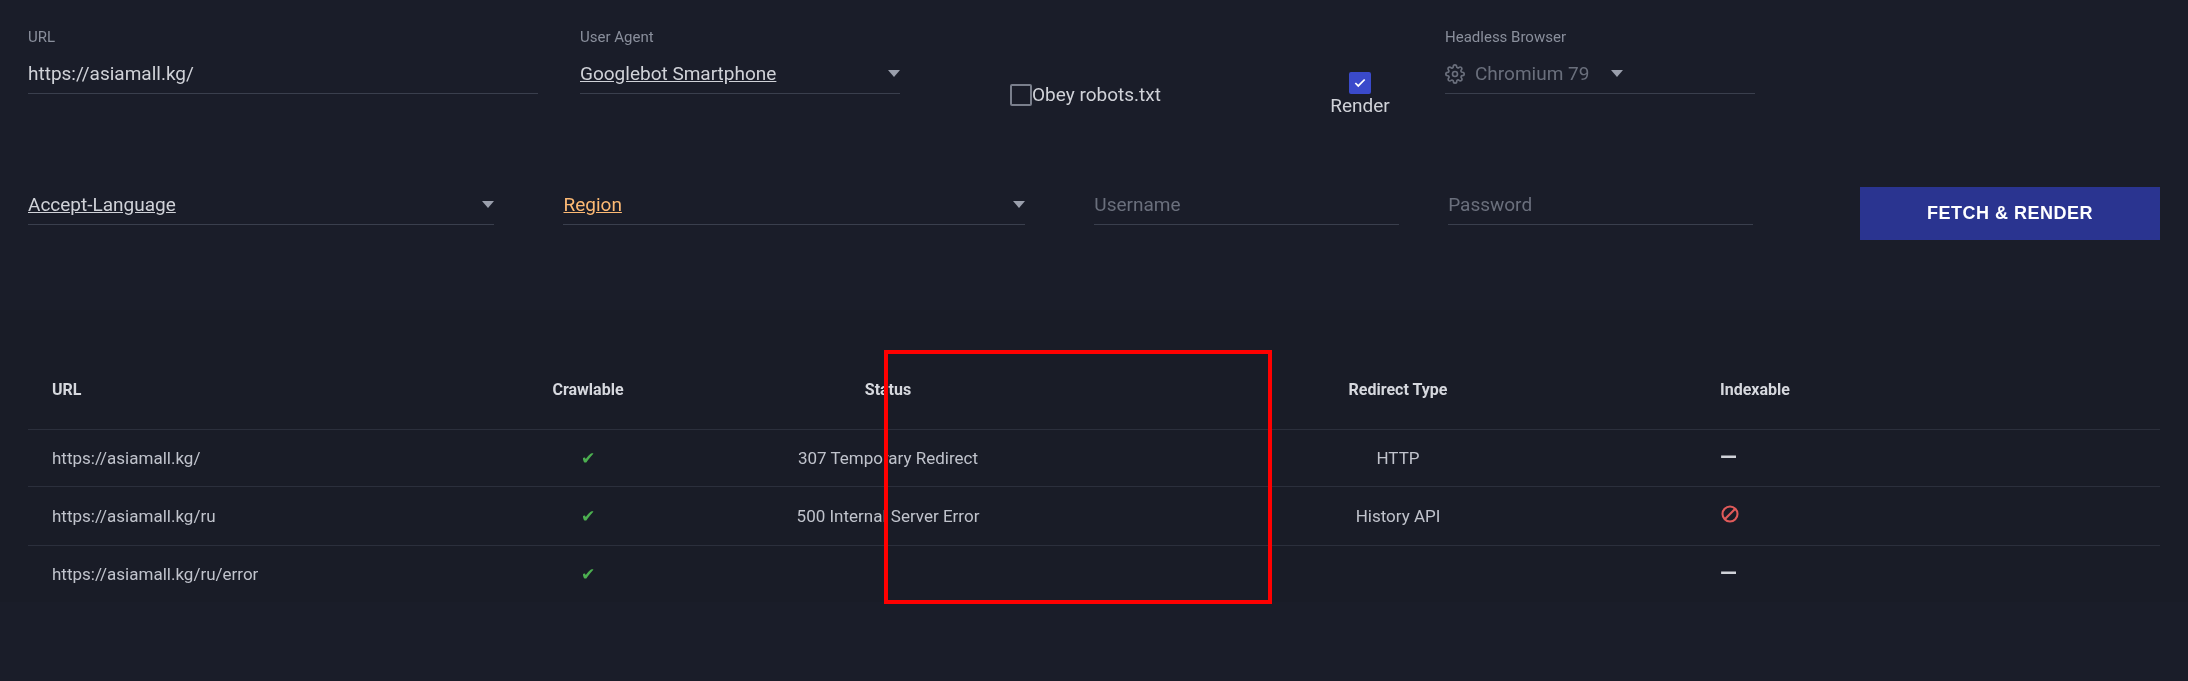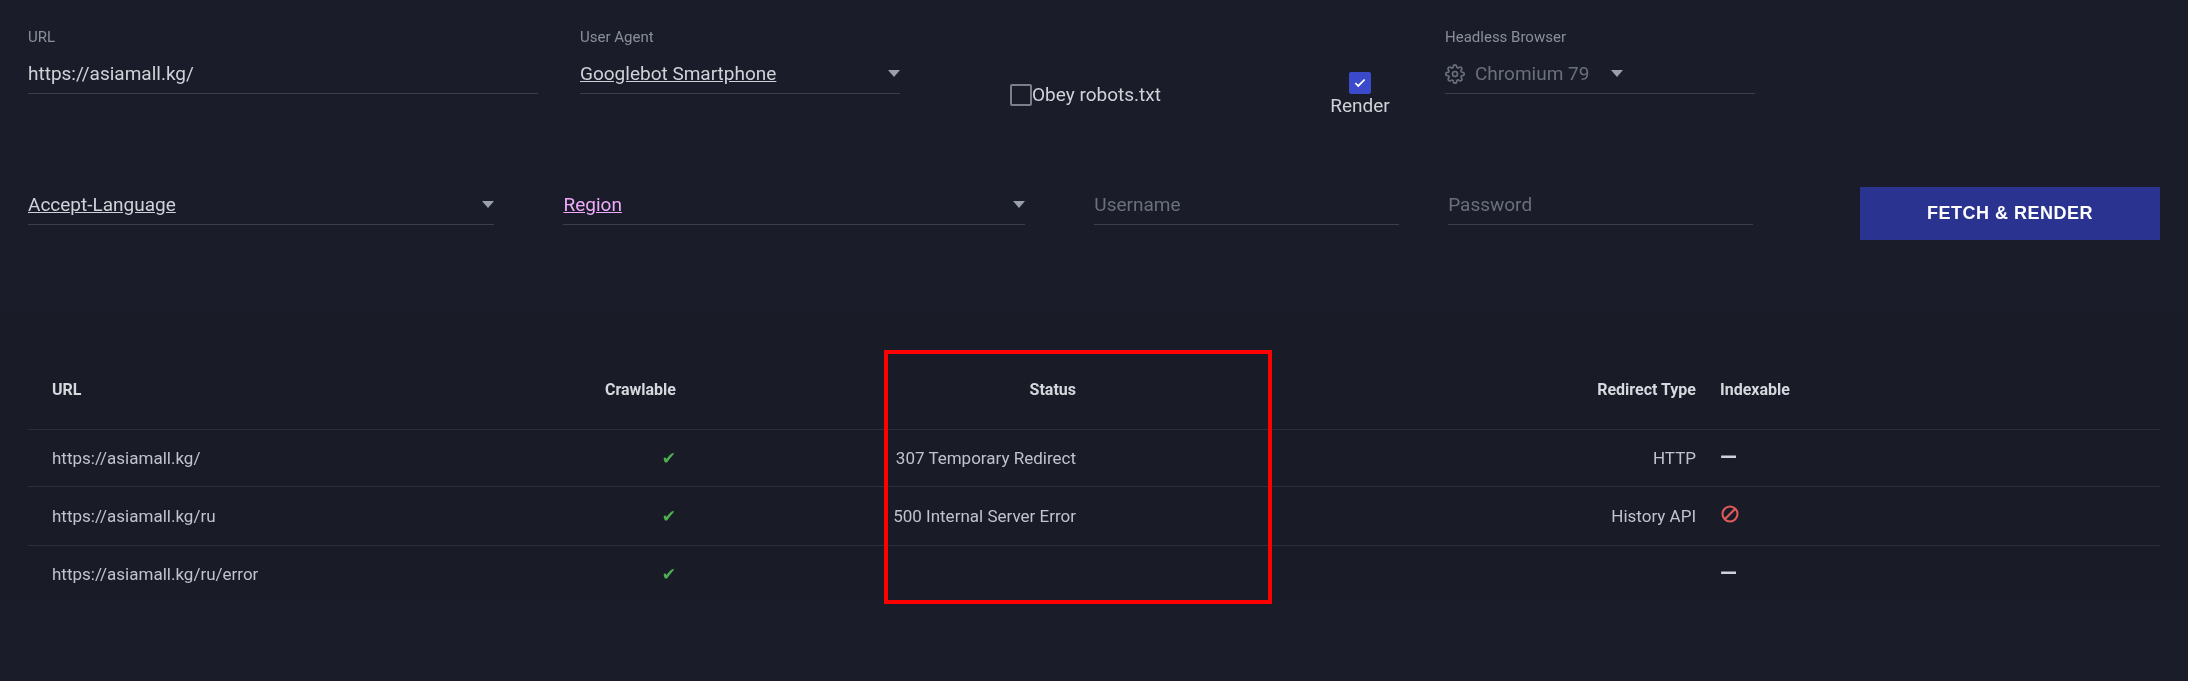--- a/index.html
+++ b/index.html
@@ -54,21 +54,21 @@
     align-items: center;
     justify-content: space-between;
     border-bottom: 1px solid #3a3f4d;
     padding: 6px 0 8px 0;
     font-size: 19px;
     cursor: pointer;
     color: #d0d2d8;
     width: 100%;
   }
   .select-row .value { flex: 1; text-decoration: underline; }
-  .select-row .grey { color: #f0abfc; }
+  .select-row .grey { color: #fdba74; }
 
   .caret {
     width: 0; height: 0;
     border-left: 6px solid transparent;
     border-right: 6px solid transparent;
     border-top: 7px solid #9a9fac;
     margin-left: 12px;
   }
 
   .checkbox-wrap {
@@ -131,21 +131,21 @@
     width: 100%;
     border-collapse: collapse;
   }
   th {
     text-align: left;
     font-size: 16px;
     font-weight: 700;
     color: #d6d8de;
     padding: 30px 12px 30px 12px;
   }
-  th.center, td.center { text-align: right; }
+  th.center, td.center { text-align: center; }
   th.right, td.right { text-align: left; }
 
   td {
     font-size: 17px;
     color: #c0c3cc;
     padding: 17px 12px;
     border-top: 1px solid #2b2f3c;
   }
 
   .col-url { width: 460px; padding-left: 24px; }

